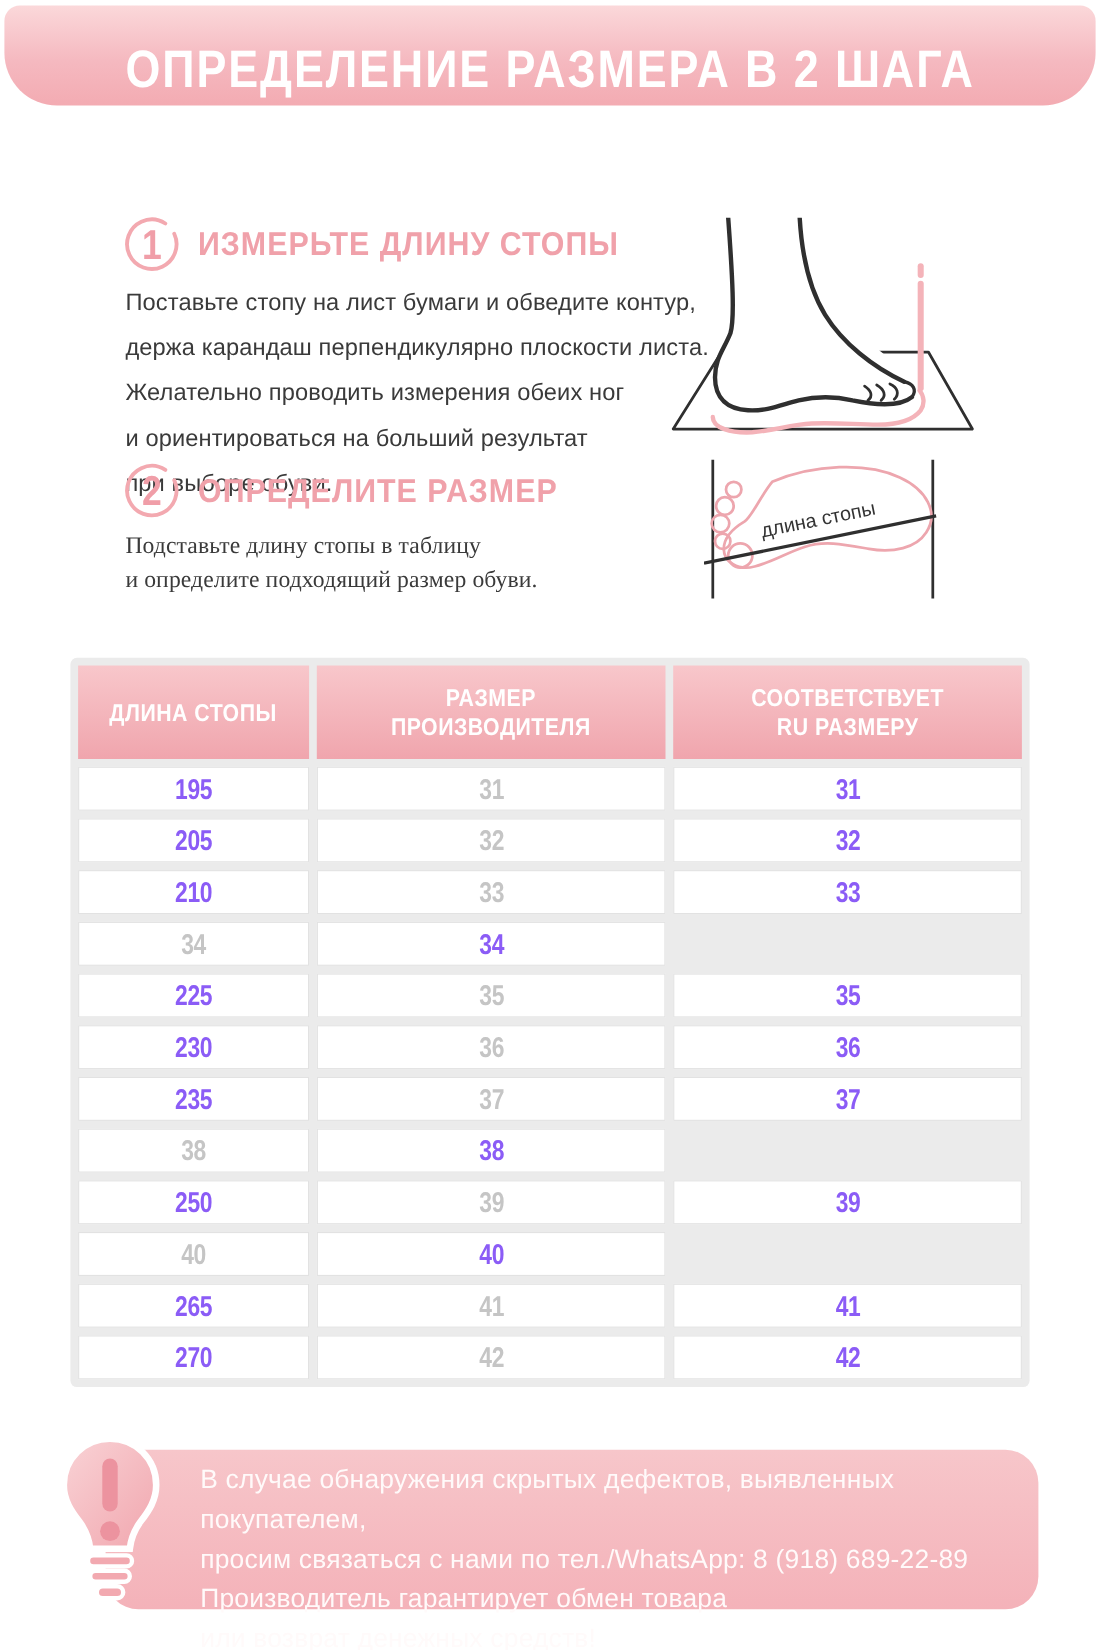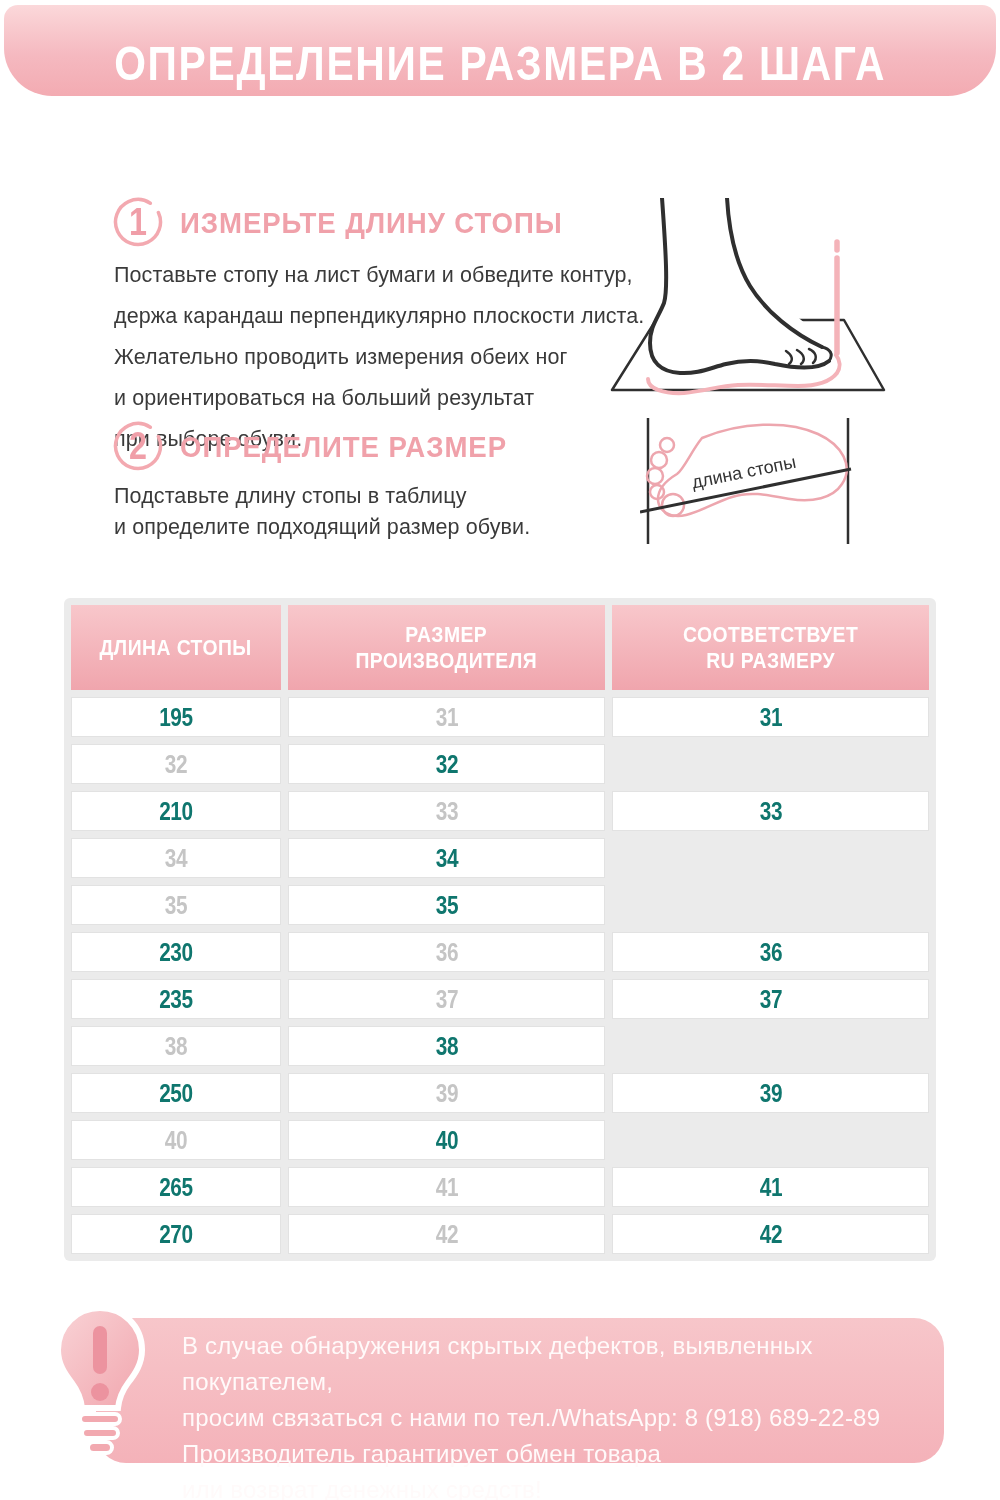--- a/index.html
+++ b/index.html
@@ -28,21 +28,21 @@
     letter-spacing:1px;white-space:nowrap;
     transform:scaleX(0.92);transform-origin:left center;
   }
   .heading-1{left:180px;top:206px;}
   .heading-2{left:180px;top:430px;}
   .step-body{
     position:absolute;color:#3a3a3a;font-size:21.5px;line-height:41px;
     white-space:pre-line;letter-spacing:0.1px;
   }
   .body-1{left:114px;top:255px;}
-  .body-2{left:114px;top:481px;line-height:31px;}
+  .body-2{left:114px;top:481px;line-height:31px;font-family:Liberation Serif, serif;}
   
   .foot-side{position:absolute;left:598px;top:198px;width:300px;height:200px;}
   .foot-sole{position:absolute;left:640px;top:412px;width:300px;height:140px;}
   
   .size-table{
     position:absolute;left:64px;top:598px;width:872px;
     background:#ebebeb;border-radius:6px;padding:7px;box-sizing:border-box;
   }
   .thead,.trow{
     display:grid;grid-template-columns:210px 317px 1fr;gap:7px;
@@ -53,21 +53,21 @@
     background:linear-gradient(180deg,#f8c7cb 0%,#f0a5ad 100%);
     color:#ffffff;font-weight:700;font-size:22px;line-height:26px;
     text-align:center;white-space:pre-line;
   }
   .th .cond{display:inline-block;transform:scaleX(0.88);letter-spacing:0.5px;}
   .trow{margin-bottom:7px;}
   .trow:last-child{margin-bottom:0;}
   .tcell{
     height:40px;background:#ffffff;border:1px solid #e2e2e2;box-sizing:border-box;
     display:flex;align-items:center;justify-content:center;
-    font-weight:700;font-size:26px;color:#0f766e;
+    font-weight:700;font-size:26px;color:#8b5cf6;
   }
   .tcell .cond{display:inline-block;transform:scaleX(0.8);letter-spacing:-0.5px;}
   .tcell.muted{color:#c5c5c5;}
   
   .footer-banner{
     position:absolute;left:96px;top:1318px;width:848px;height:145px;
     background:linear-gradient(180deg,#f7c6ca 0%,#f4b2b9 100%);
     border-radius:30px;box-sizing:border-box;
   }
   .footer-text{
@@ -153,20 +153,23 @@
             <span class="cond">195</span>
           </div>
           <div class="tcell muted">
             <span class="cond">31</span>
           </div>
           <div class="tcell">
             <span class="cond">31</span>
           </div>
         </div>
         <div class="trow">
+          <div class="tcell">
+            <span class="cond">205</span>
+          </div>
           <div class="tcell muted">
             <span class="cond">32</span>
           </div>
           <div class="tcell">
             <span class="cond">32</span>
           </div>
         </div>
         <div class="trow">
           <div class="tcell">
             <span class="cond">210</span>
@@ -180,20 +183,23 @@
         </div>
         <div class="trow">
           <div class="tcell muted">
             <span class="cond">34</span>
           </div>
           <div class="tcell">
             <span class="cond">34</span>
           </div>
         </div>
         <div class="trow">
+          <div class="tcell">
+            <span class="cond">225</span>
+          </div>
           <div class="tcell muted">
             <span class="cond">35</span>
           </div>
           <div class="tcell">
             <span class="cond">35</span>
           </div>
         </div>
         <div class="trow">
           <div class="tcell">
             <span class="cond">230</span>

